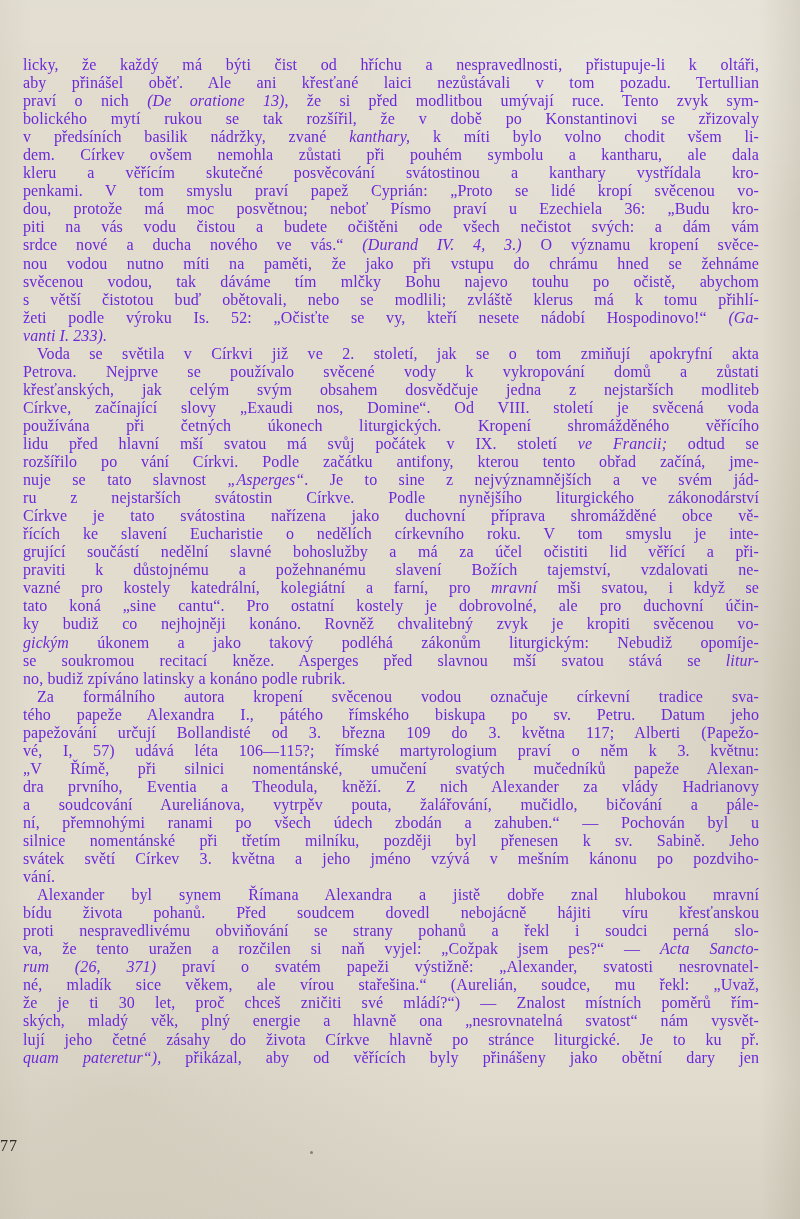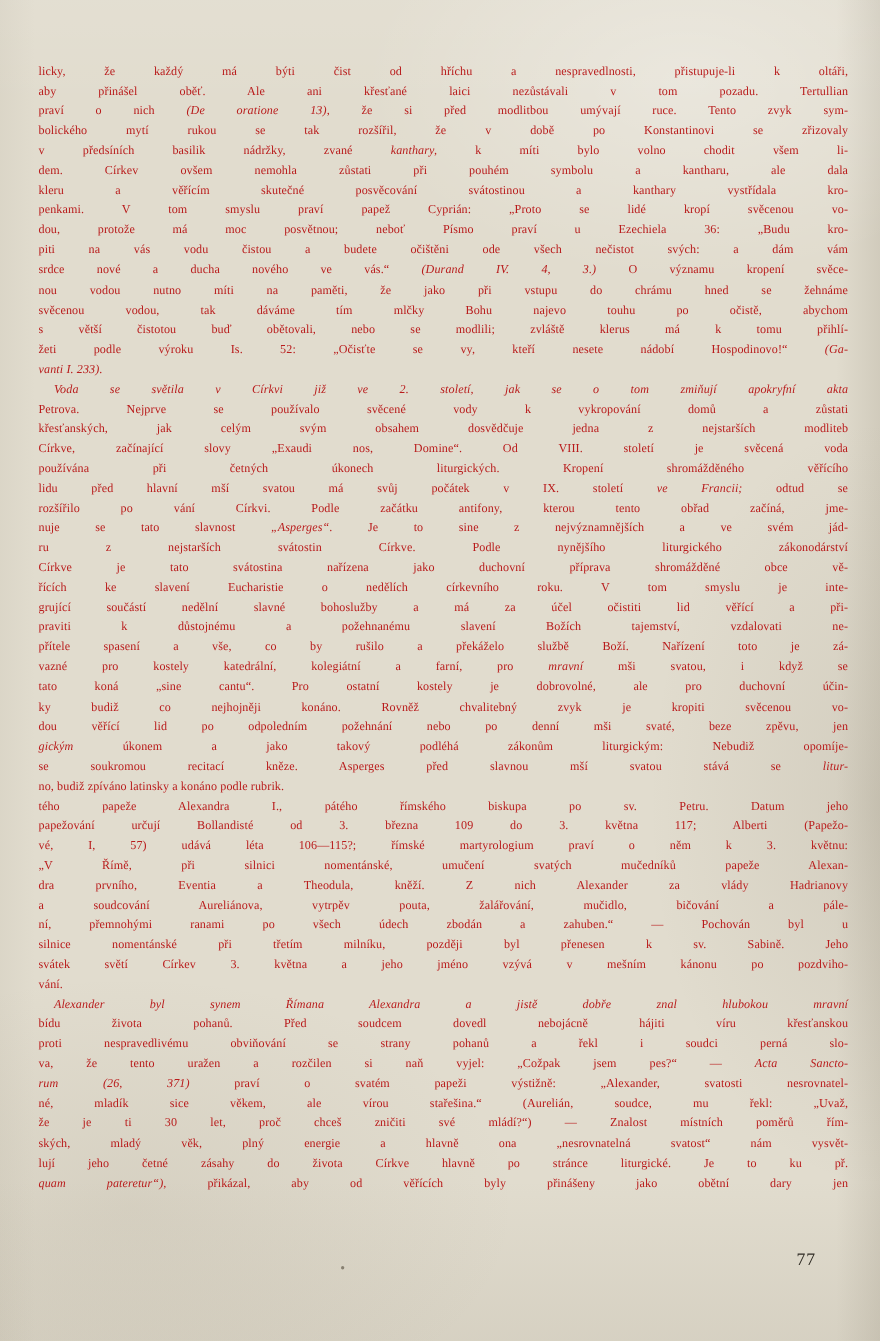--- a/index.html
+++ b/index.html
@@ -11,35 +11,35 @@
   .paper{
     position:absolute;inset:0;pointer-events:none;
     background:
       radial-gradient(ellipse 420px 260px at 78% 6%, rgba(255,255,255,0.30), rgba(255,255,255,0) 70%),
       radial-gradient(ellipse 500px 300px at 15% 90%, rgba(120,108,86,0.10), rgba(120,108,86,0) 70%),
       radial-gradient(ellipse 300px 500px at 100% 60%, rgba(110,100,80,0.12), rgba(110,100,80,0) 70%),
       linear-gradient(to right, rgba(120,110,90,0.06), rgba(120,110,90,0) 4%, rgba(120,110,90,0) 95%, rgba(110,100,80,0.14)),
       linear-gradient(to bottom, rgba(255,255,255,0.08), rgba(255,255,255,0) 8%, rgba(120,110,90,0) 88%, rgba(120,110,90,0.10));
   }
   .text-block{
-    position:absolute;left:35px;top:56px;width:736px;
-    color:#b91c1c;font-size:11px;line-height:18.05px;
+    position:absolute;left:23px;top:56px;width:736px;
+    color:#6d28d9;font-size:16px;line-height:18.05px;
     letter-spacing:0.1px;
   }
   .line{
     text-align:justify;
     text-align-last:justify;
     height:18.05px;
   }
   .line.no-fill{text-align-last:left;}
-  .line.indent{text-indent:14px;font-style:italic;}
+  .line.indent{text-indent:14px;}
   .it{font-style:italic;margin-top:11px;}
   .page-num{
     position:absolute;top:1137px;left:0;width:742px;
-    text-align:right;font-size:16px;letter-spacing:1px;color:#2d2922;
+    text-align:left;font-size:16px;letter-spacing:1px;color:#2d2922;
   }
   .speck{
     position:absolute;left:310px;top:1151px;width:3px;height:3px;border-radius:50%;
     background:rgba(70,60,45,0.55);
   }
 </style>
 </head>
 <body>
 
 <div class="paper"></div>
@@ -67,28 +67,27 @@
     <div class="line"><span>Církve, začínající slovy „Exaudi nos, Domine“. Od VIII. století je svěcená voda</span></div>
     <div class="line"><span>používána při četných úkonech liturgických. Kropení shromážděného věřícího</span></div>
     <div class="line"><span>lidu před hlavní mší svatou má svůj počátek v IX. století </span><span class="it">ve Francii;</span><span> odtud se</span></div>
     <div class="line"><span>rozšířilo po vání Církvi. Podle začátku antifony, kterou tento obřad začíná, jme-</span></div>
     <div class="line"><span>nuje se tato slavnost </span><span class="it">„Asperges“</span><span>. Je to sine z nejvýznamnějších a ve svém jád-</span></div>
     <div class="line"><span>ru z nejstarších svátostin Církve. Podle nynějšího liturgického zákonodárství</span></div>
     <div class="line"><span>Církve je tato svátostina nařízena jako duchovní příprava shromážděné obce vě-</span></div>
     <div class="line"><span>řících ke slavení Eucharistie o nedělích církevního roku. V tom smyslu je inte-</span></div>
     <div class="line"><span>grující součástí nedělní slavné bohoslužby a má za účel očistiti lid věřící a při-</span></div>
     <div class="line"><span>praviti k důstojnému a požehnanému slavení Božích tajemství, vzdalovati ne-</span></div>
-    <div class="line"><span>přítele spasení a vše, co by rušilo a překáželo službě Boží. Nařízení toto je zá-</span></div>
     <div class="line"><span>vazné pro kostely katedrální, kolegiátní a farní, pro </span><span class="it">mravní</span><span> mši svatou, i když se</span></div>
     <div class="line"><span>tato koná „sine cantu“. Pro ostatní kostely je dobrovolné, ale pro duchovní účin-</span></div>
     <div class="line"><span>ky budiž co nejhojněji konáno. Rovněž chvalitebný zvyk je kropiti svěcenou vo-</span></div>
-    <div class="line"><span>dou věřící lid po odpoledním požehnání nebo po denní mši svaté, beze zpěvu, jen</span></div>
     <div class="line"><span class="it">gickým</span><span> úkonem a jako takový podléhá zákonům liturgickým: Nebudiž opomíje-</span></div>
     <div class="line"><span>se soukromou recitací kněze. Asperges před slavnou mší svatou stává se </span><span class="it">litur-</span></div>
     <div class="line no-fill"><span>no, budiž zpíváno latinsky a konáno podle rubrik.</span></div>
+    <div class="line indent"><span>Za formálního autora kropení svěcenou vodou označuje církevní tradice sva-</span></div>
     <div class="line"><span>tého papeže Alexandra I., pátého římského biskupa po sv. Petru. Datum jeho</span></div>
     <div class="line"><span>papežování určují Bollandisté od 3. března 109 do 3. května 117; Alberti (Papežo-</span></div>
     <div class="line"><span>vé, I, 57) udává léta 106—115?; římské martyrologium praví o něm k 3. květnu:</span></div>
     <div class="line"><span>„V Římě, při silnici nomentánské, umučení svatých mučedníků papeže Alexan-</span></div>
     <div class="line"><span>dra prvního, Eventia a Theodula, kněží. Z nich Alexander za vlády Hadrianovy</span></div>
     <div class="line"><span>a soudcování Aureliánova, vytrpěv pouta, žalářování, mučidlo, bičování a pále-</span></div>
     <div class="line"><span>ní, přemnohými ranami po všech údech zbodán a zahuben.“ — Pochován byl u</span></div>
     <div class="line"><span>silnice nomentánské při třetím milníku, později byl přenesen k sv. Sabině. Jeho</span></div>
     <div class="line"><span>svátek světí Církev 3. května a jeho jméno vzývá v mešním kánonu po pozdviho-</span></div>
     <div class="line no-fill"><span>vání.</span></div>

